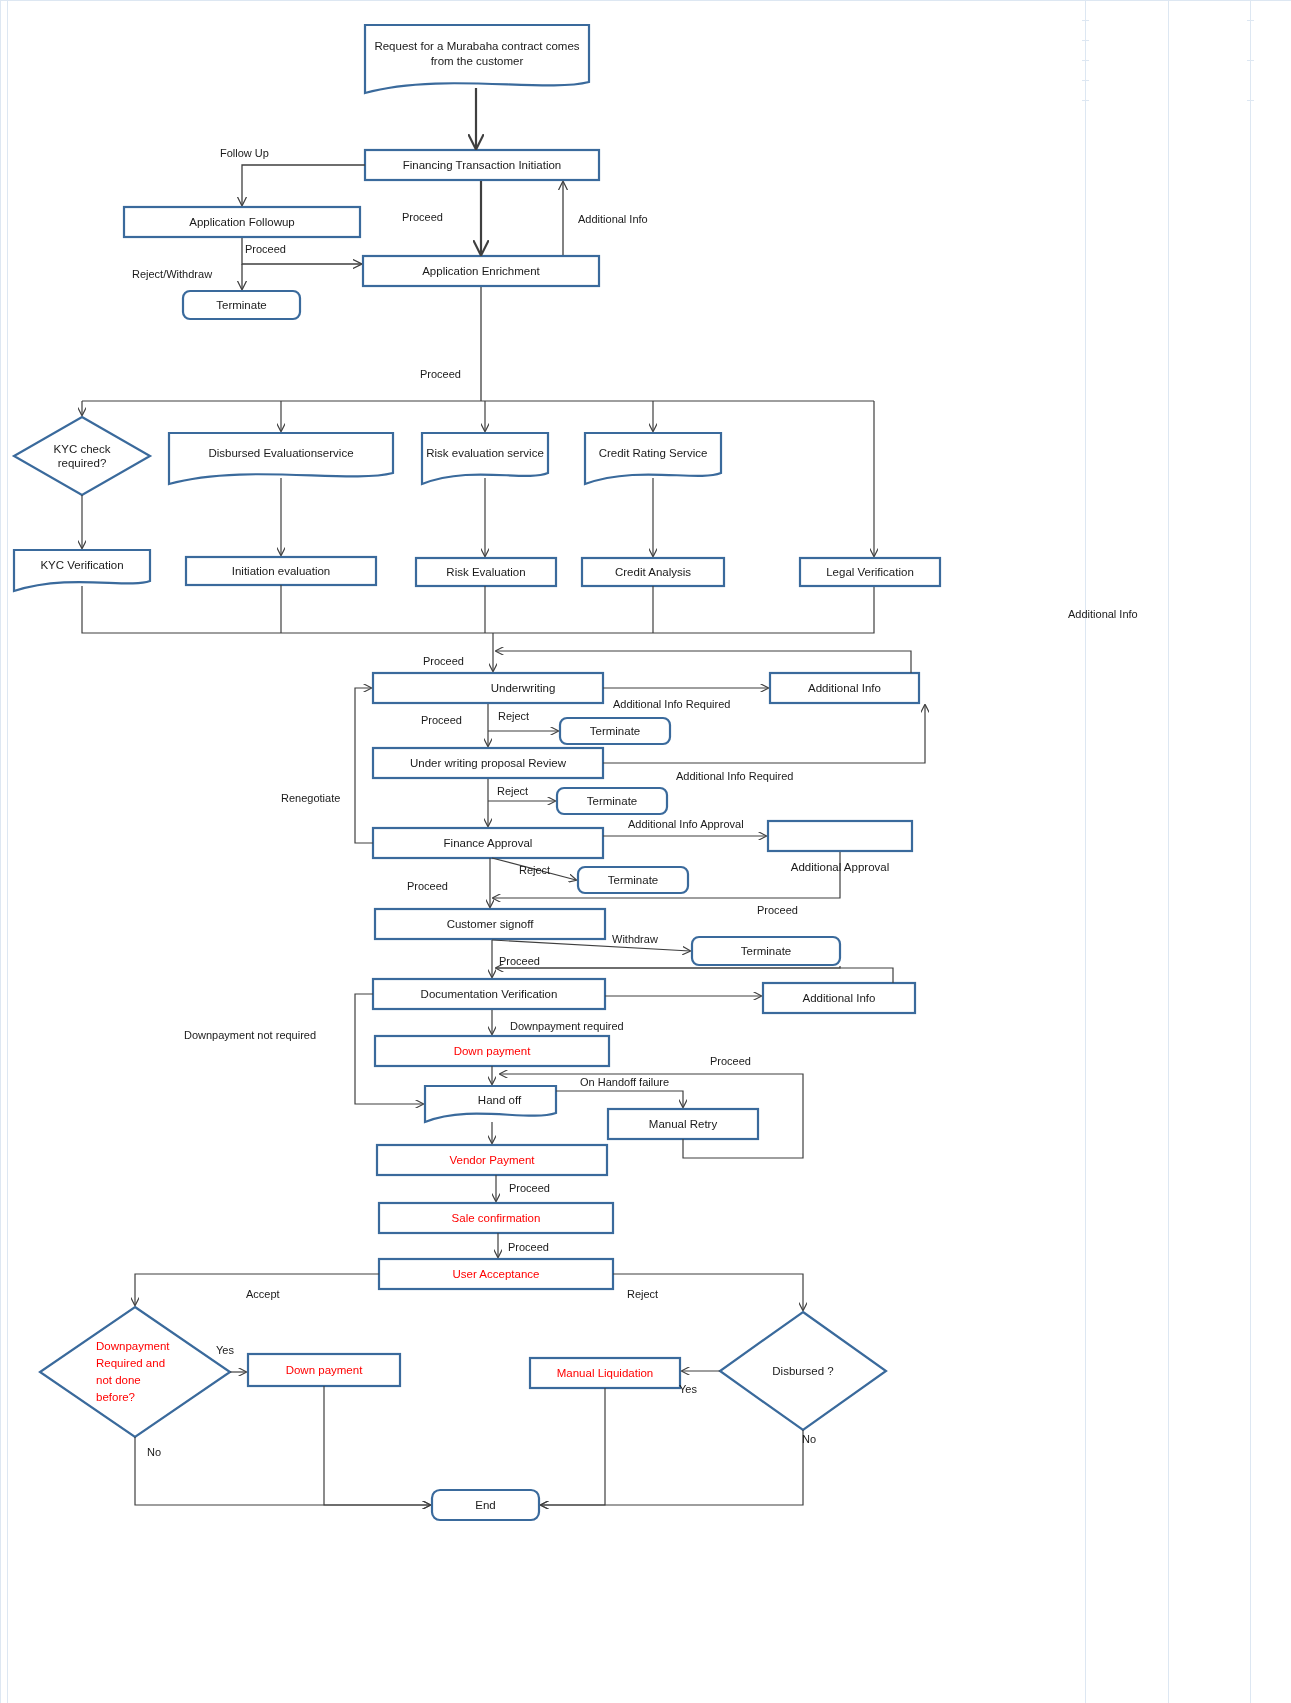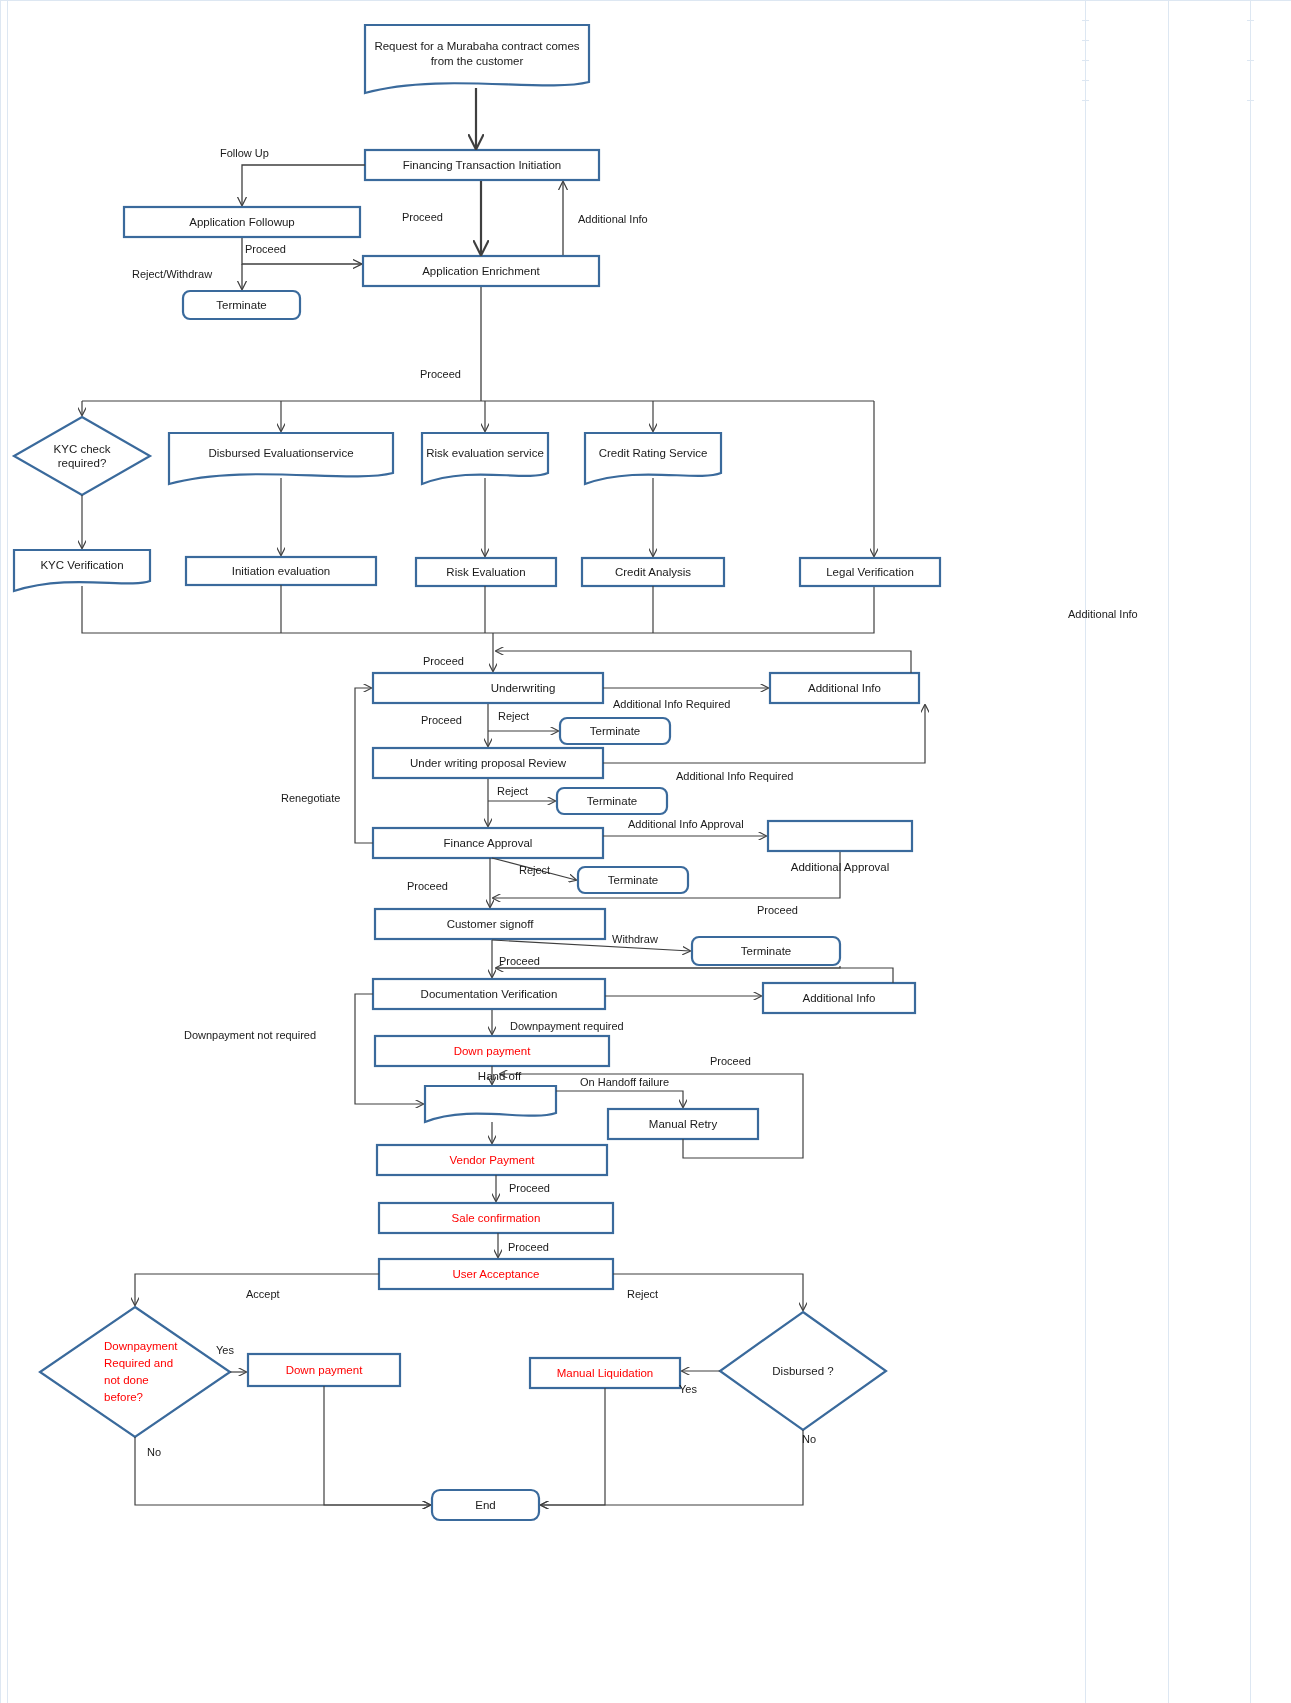--- a/index.html
+++ b/index.html
@@ -3,21 +3,21 @@
 <meta charset="utf-8">
 <style>
   html,body{margin:0;padding:0;background:#ffffff;}
   body{font-family:"Liberation Sans", sans-serif;}
   #canvas{position:relative;width:1291px;height:1703px;background:#fff;overflow:hidden;}
   #canvas svg{position:absolute;left:0;top:0;width:1291px;height:1703px;}
   .nodetext{position:absolute;display:flex;align-items:center;justify-content:center;
             text-align:center;font-size:11.5px;color:#1a1a1a;line-height:1.25;
             pointer-events:none;font-family:"Liberation Sans", sans-serif;}
   .nodetext.red{color:#ff0000;}
-  .nodetext.left{justify-content:flex-start;text-align:left;margin-left:8px;}
+  .nodetext.left{justify-content:flex-start;text-align:left;}
   .edgelabel{position:absolute;font-size:11px;color:#1a1a1a;white-space:nowrap;
              font-family:"Liberation Sans", sans-serif;}
 </style>
 </head>
 <body>
 
 <div id="canvas">
 
   <svg viewBox="0 0 1291 1703" xmlns="http://www.w3.org/2000/svg">
     <defs>
@@ -190,21 +190,21 @@
   <div class="nodetext" style="left:373px;top:748px;width:230px;height:30px;">Under writing proposal  Review</div>
   <div class="nodetext" style="left:557px;top:788px;width:110px;height:26px;">Terminate</div>
   <div class="nodetext" style="left:373px;top:828px;width:230px;height:30px;">Finance  Approval</div>
   <div class="nodetext" style="left:768px;top:846px;width:144px;height:42px;">Additional Approval</div>
   <div class="nodetext" style="left:578px;top:867px;width:110px;height:26px;">Terminate</div>
   <div class="nodetext" style="left:375px;top:909px;width:230px;height:30px;">Customer signoff</div>
   <div class="nodetext" style="left:692px;top:937px;width:148px;height:28px;">Terminate</div>
   <div class="nodetext" style="left:373px;top:979px;width:232px;height:30px;">Documentation  Verification</div>
   <div class="nodetext" style="left:763px;top:983px;width:152px;height:30px;">Additional Info</div>
   <div class="nodetext red" style="left:375px;top:1036px;width:234px;height:30px;">Down payment</div>
-  <div class="nodetext" style="left:425px;top:1064px;width:149px;height:24px;border-radius:11px;">Hand off</div>
+  <div class="nodetext" style="left:425px;top:1088px;width:149px;height:24px;border-radius:11px;">Hand off</div>
   <div class="nodetext" style="left:608px;top:1109px;width:150px;height:30px;">Manual Retry</div>
   <div class="nodetext red" style="left:377px;top:1145px;width:230px;height:30px;">Vendor Payment</div>
   <div class="nodetext red" style="left:379px;top:1203px;width:234px;height:30px;">Sale confirmation</div>
   <div class="nodetext red" style="left:379px;top:1259px;width:234px;height:30px;">User Acceptance</div>
   <div class="nodetext red left" style="left:96px;top:1330px;width:76px;height:84px;line-height:1.5;">Downpayment Required and not done before?</div>
   <div class="nodetext red" style="left:248px;top:1354px;width:152px;height:32px;">Down payment</div>
   <div class="nodetext red" style="left:530px;top:1358px;width:150px;height:30px;text-align:center;">Manual Liquidation</div>
   <div class="nodetext" style="left:740px;top:1358px;width:126px;height:26px;">Disbursed ?</div>
   <div class="nodetext" style="left:432px;top:1490px;width:107px;height:30px;">End</div>
 

